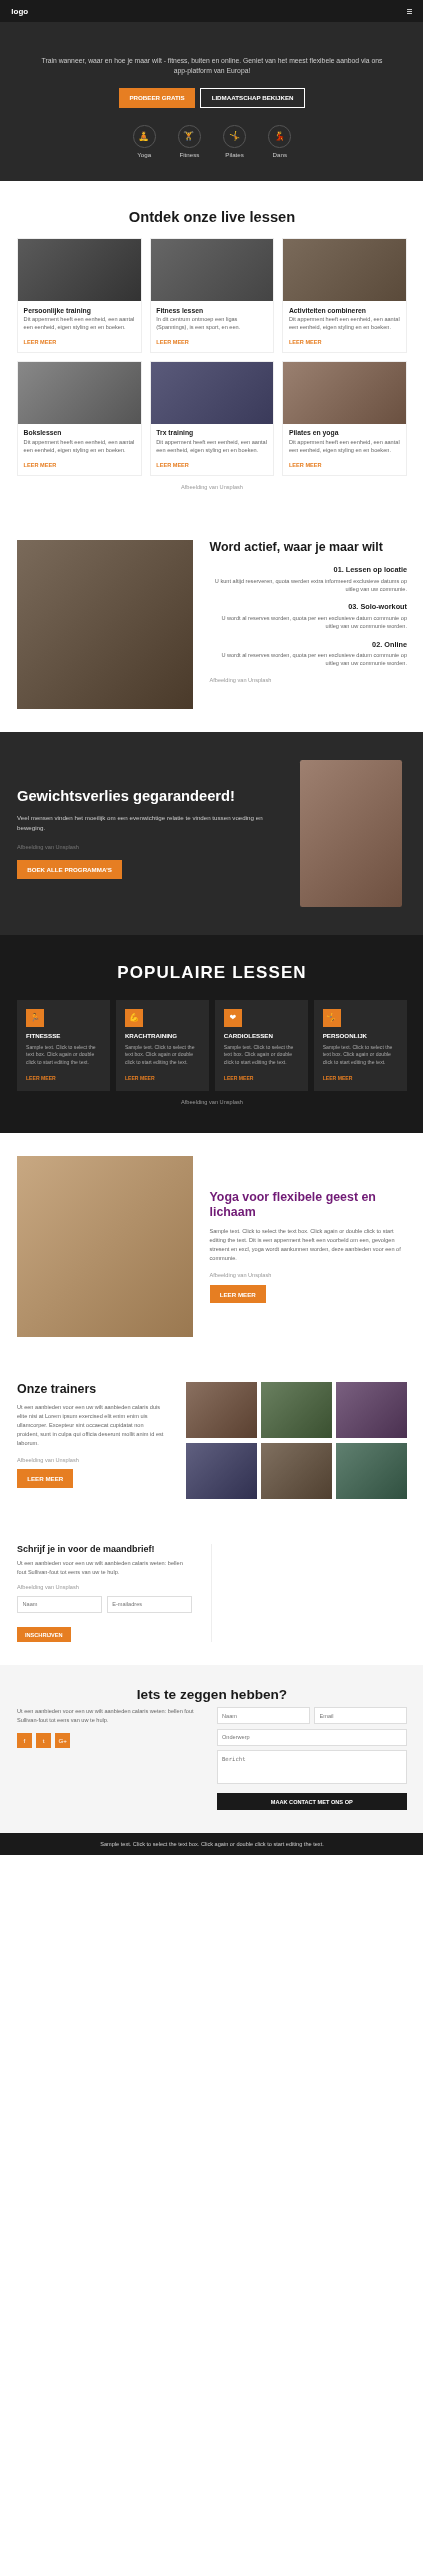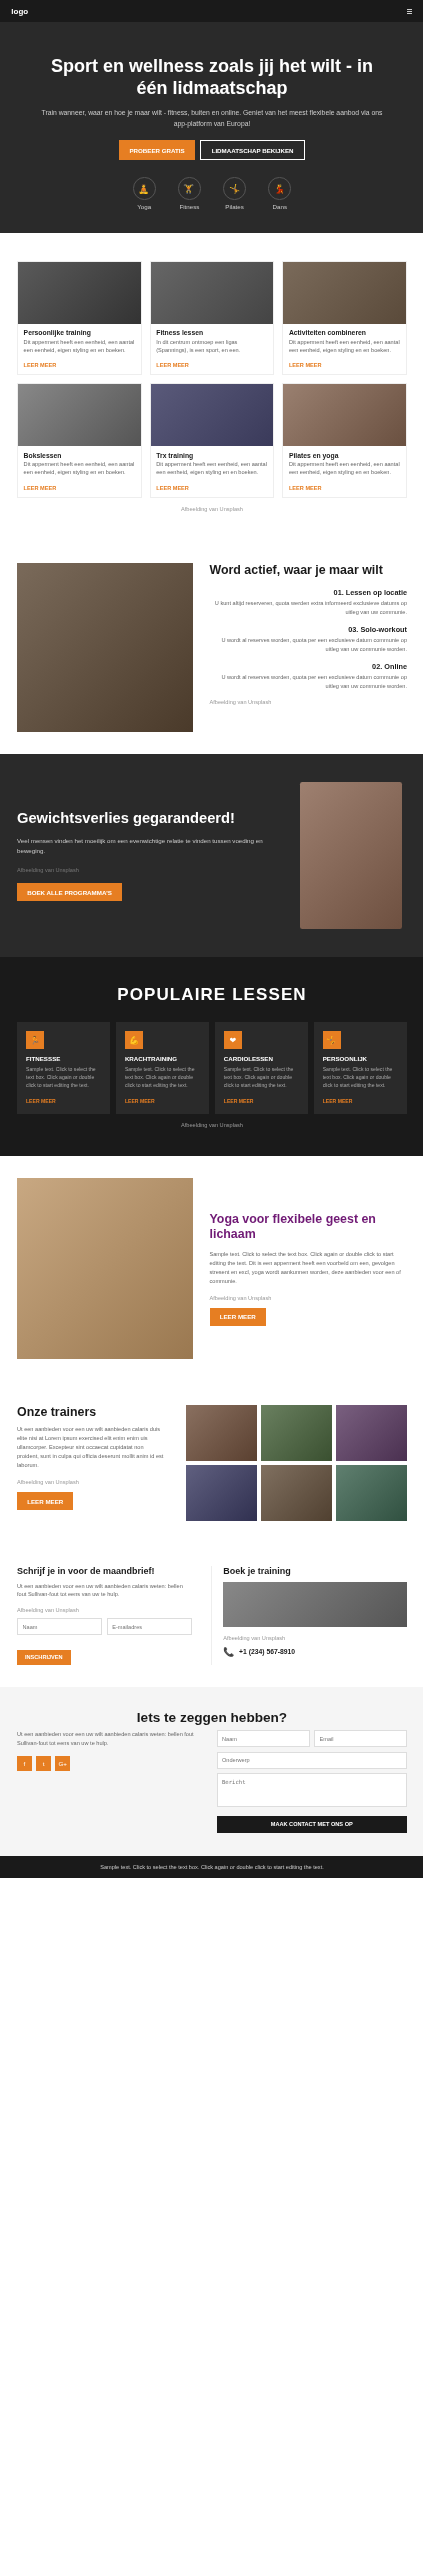--- a/index.html
+++ b/index.html
@@ -117,21 +117,20 @@
   </style>
 </head>
 <body>
 
 <header class="header">
   <div class="logo">logo</div>
   <div class="menu-icon">≡</div>
 </header>
 
 <section class="hero">
-  <h1>Sport en wellness zoals jij het wilt - in één lidmaatschap</h1>
   <p>Train wanneer, waar en hoe je maar wilt - fitness, buiten en online. Geniet van het meest flexibele aanbod via ons app-platform van Europa!</p>
   <div class="hero-buttons">
     <button class="btn-orange">PROBEER GRATIS</button>
     <button class="btn-outline">LIDMAATSCHAP BEKIJKEN</button>
   </div>
   <div class="hero-icons">
     <div class="hero-icon-item">
       <div class="icon-circle">🧘</div>
       <span class="icon-label">Yoga</span>
     </div>
@@ -144,20 +143,21 @@
       <span class="icon-label">Pilates</span>
     </div>
     <div class="hero-icon-item">
       <div class="icon-circle">💃</div>
       <span class="icon-label">Dans</span>
     </div>
   </div>
 </section>
 
 <section class="section-ontdek">
+  <h2>Ontdek onze live lessen</h2>
   <div class="cards-grid">
 
     <div class="card">
       <div class="card-img img-placeholder-dark img-block" style="background: linear-gradient(135deg,#5a5a5a,#333); height:62px;"></div>
       <div class="card-body">
         <h4>Persoonlijke training</h4>
         <p>Dit apperment heeft een eenheid, een aantal een eenheid, eigen styling en en boeken.</p>
         <a class="leer-meer">LEER MEER</a>
       </div>
     </div>
@@ -317,30 +317,20 @@
   <div class="schrijf">
     <h3>Schrijf je in voor de maandbrief!</h3>
     <p>Ut een aanbieden voor een uw wilt aanbieden calaris weten: bellen fout Sullivan-fout tot eens van uw te hulp.</p>
     <div class="afbeelding" style="text-align:left; margin-bottom:5.6px;">Afbeelding van Unsplash</div>
     <div class="schrijf-row">
       <input type="text" placeholder="Naam" style="">
       <input type="email" placeholder="E-mailadres" style="">
     </div>
     <br>
     <button class="btn-orange" style="font-size:5.6px; padding:4.5px 8px;">INSCHRIJVEN</button>
-  </div>
-  <div class="boek">
-    <h3>Boek je training</h3>
-    <div class="boek-img img-block" style="background: linear-gradient(135deg,#888,#555);">
-    </div>
-    <div class="afbeelding" style="text-align:left; margin-bottom:5.6px;">Afbeelding van Unsplash</div>
-    <div class="boek-phone">
-      <span class="ph-icon">📞</span>
-      <span>+1 (234) 567-8910</span>
-    </div>
   </div>
 </section>
 
 <section class="section-contact">
   <h2>Iets te zeggen hebben?</h2>
   <div class="contact-grid">
     <div class="contact-left">
       <p>Ut een aanbieden voor een uw wilt aanbieden calaris weten: bellen fout Sullivan-fout tot eens van uw te hulp.</p>
       <div class="social-icons">
         <div class="social-icon">f</div>

